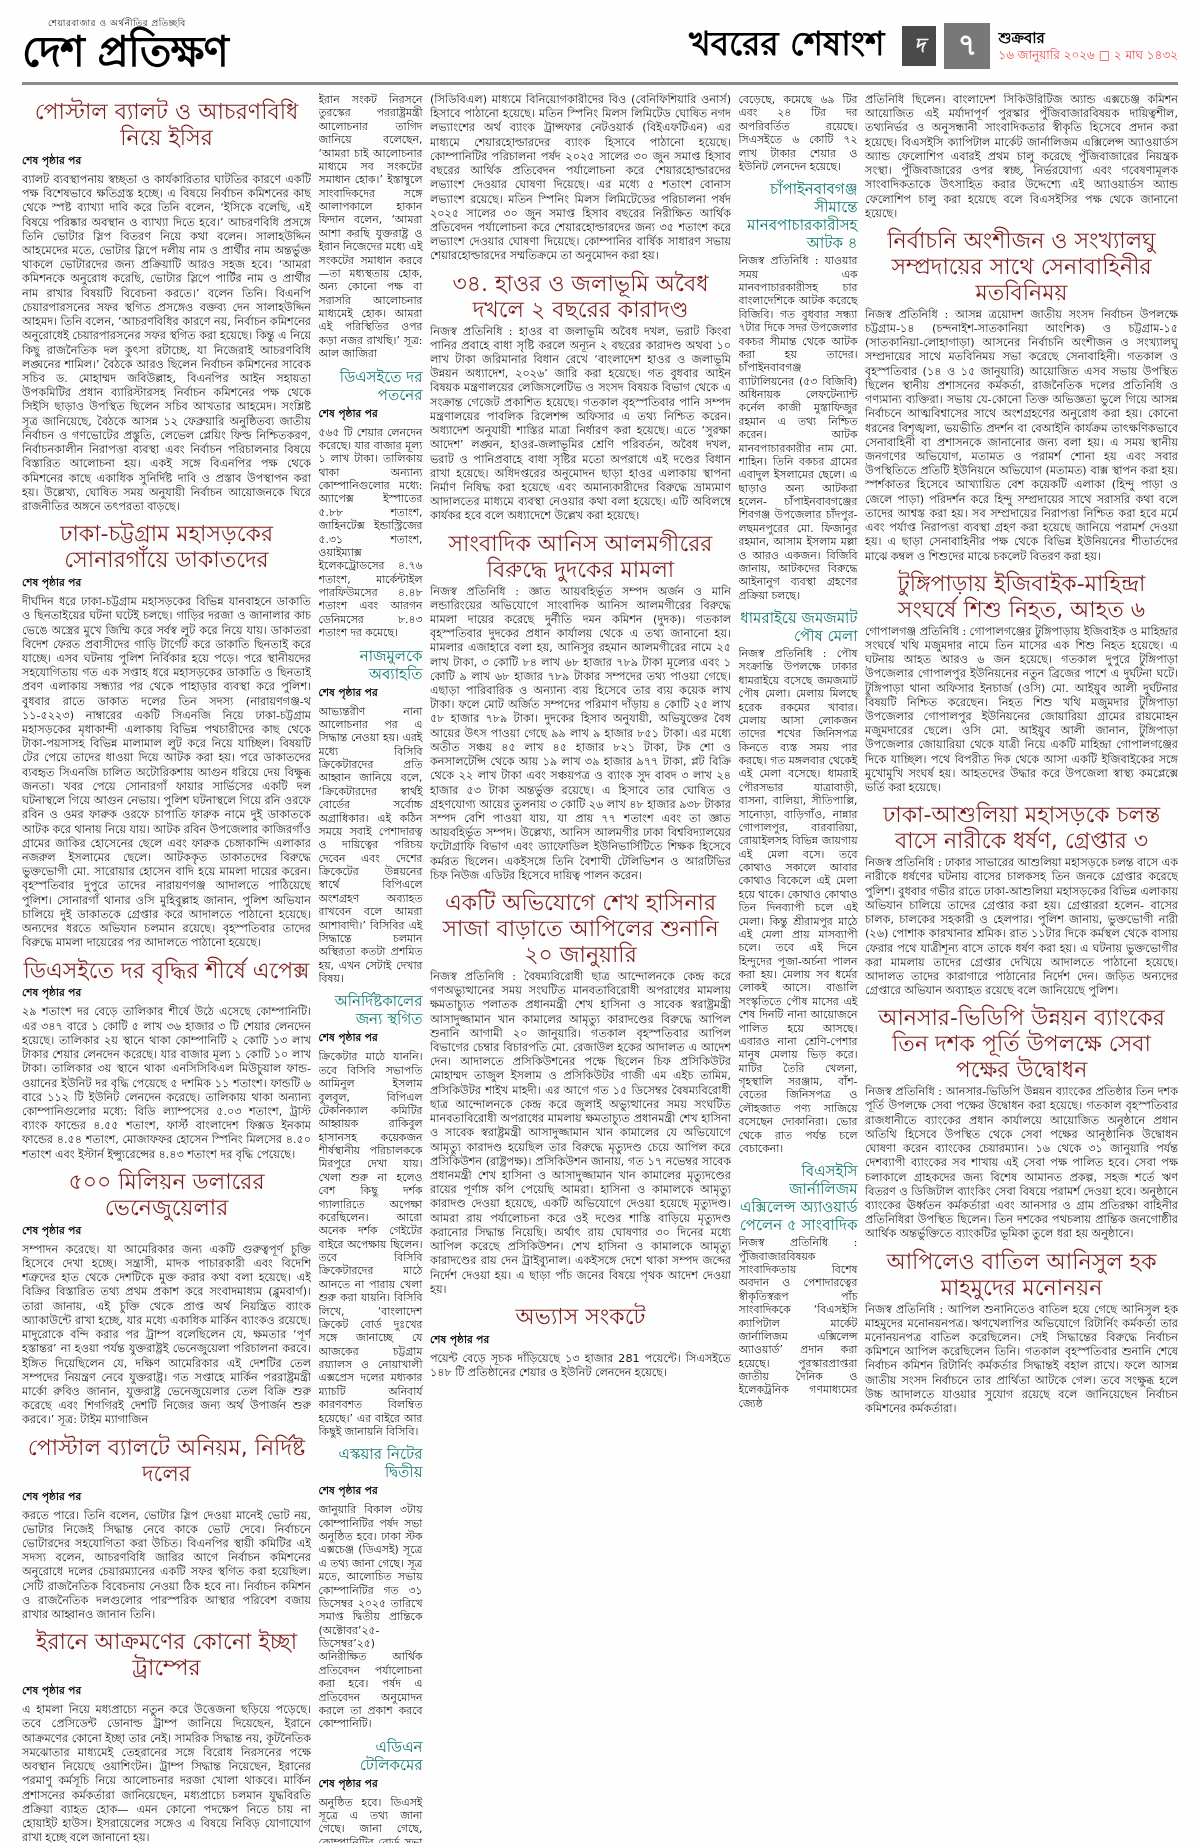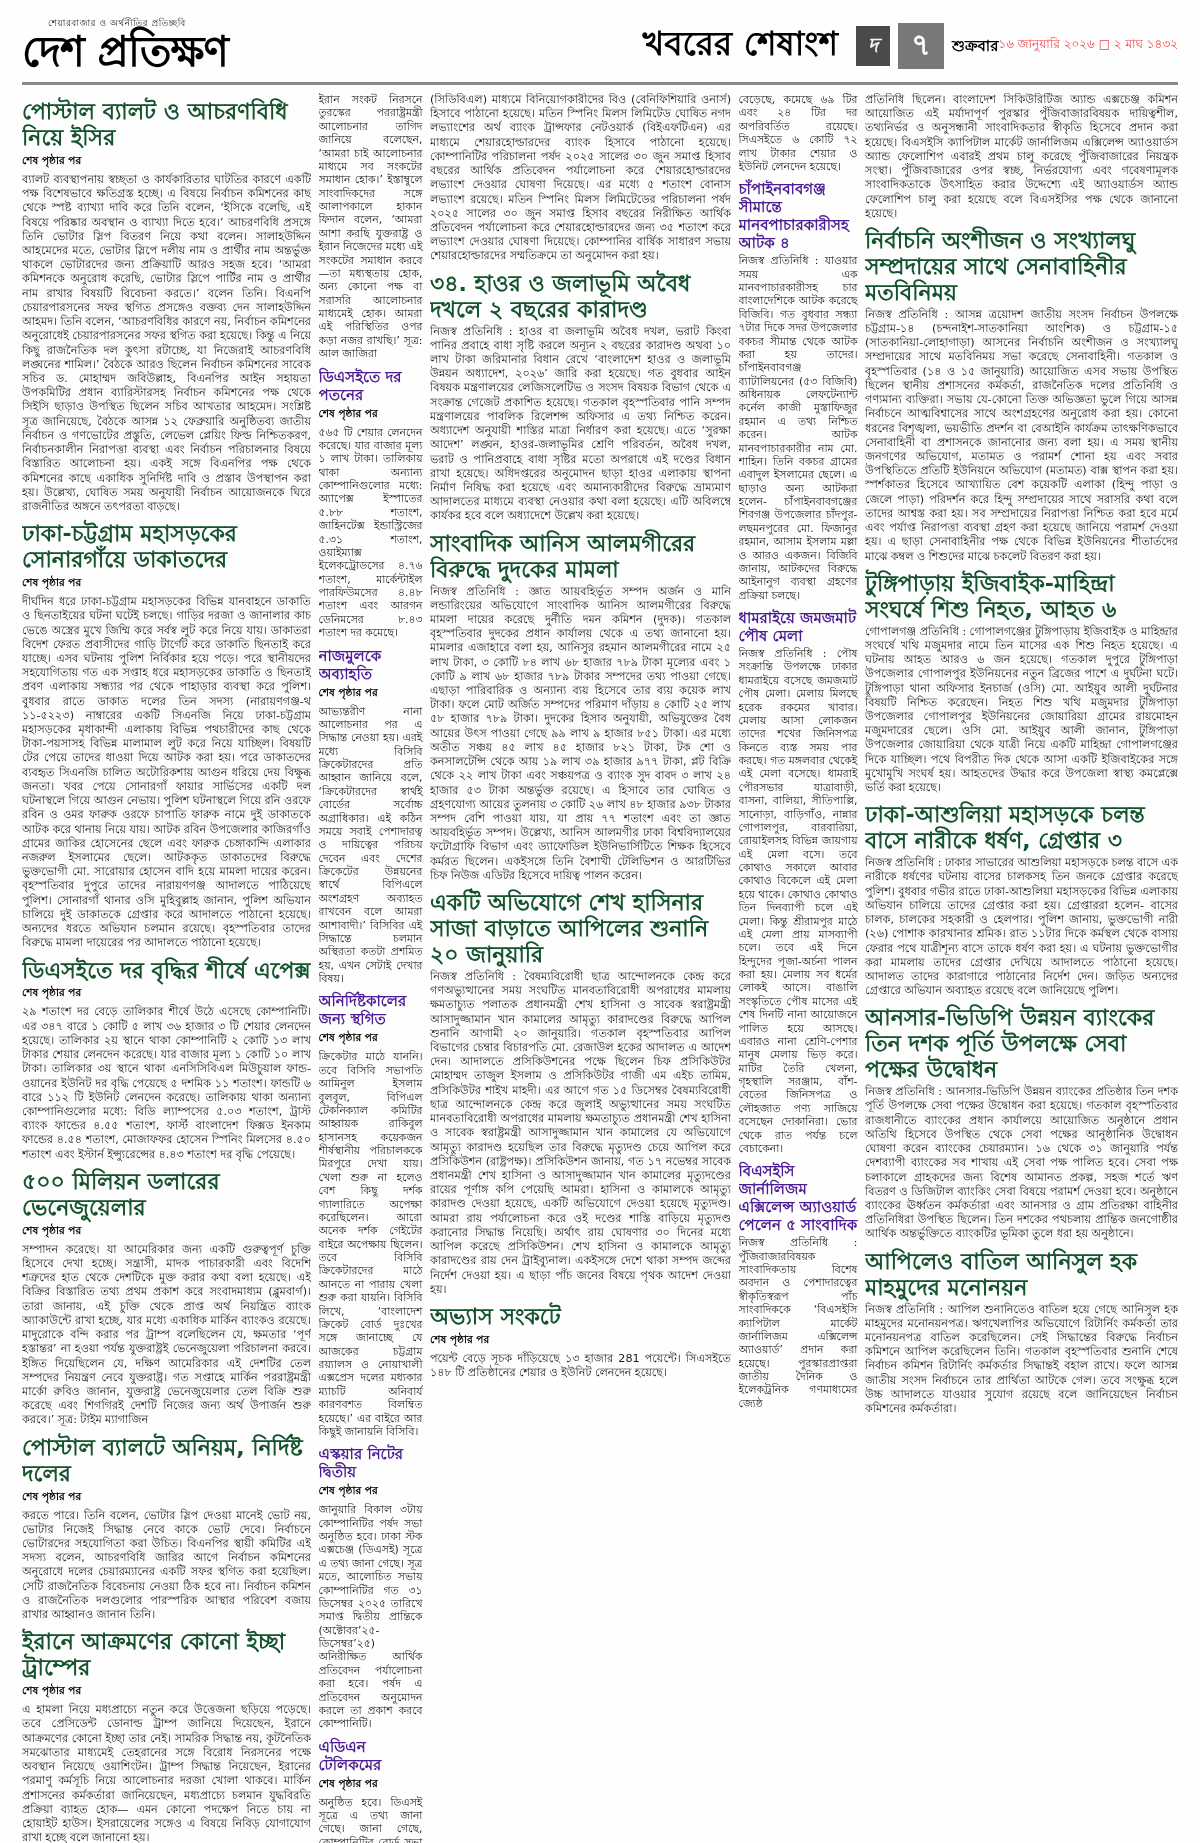--- a/index.html
+++ b/index.html
@@ -21,43 +21,43 @@
   .mark-box{
     width:34px;height:40px;background:#4a4a4a;color:#f3f3f3;
     display:flex;align-items:center;justify-content:center;
     font-size:20px;font-weight:700;font-style:italic;
   }
   .page-box{
     width:46px;height:46px;background:#787878;color:#fff;
     display:flex;align-items:center;justify-content:center;
     font-size:30px;font-weight:800;
   }
-  .date-block{display:flex;flex-direction:row;justify-content:space-between;line-height:1.25;}
+  .date-block{display:flex;flex-direction:column;justify-content:space-between;line-height:1.25;}
   .weekday{font-size:15px;font-weight:800;color:#000;}
   .date-line{font-size:12px;color:#ef4444;white-space:nowrap;}
   .head-rule{height:3px;background:#8a8a8a;margin:2px 22px 8px 22px;}
   
   .columns{
     display:flex;justify-content:space-between;align-items:stretch;
     margin:0 22px;height:1752px;overflow:hidden;
   }
   .track{overflow:hidden;}
   .track:nth-child(1){width:289px;}
   .track:nth-child(2){width:104px;}
   .track:nth-child(3){width:301px;}
   .track:nth-child(4){width:119px;}
   .track:nth-child(5){width:313px;}
   .article{margin-bottom:7px;}
   .h-lg{
-    font-size:22px;font-weight:700;line-height:1.18;text-align:left;
-    margin:6px 0 2px 0;color:#14532d;
+    font-size:22px;font-weight:400;line-height:1.18;text-align:center;
+    margin:6px 0 2px 0;color:#7f1d1d;
   }
   .h-sm{
-    font-size:15px;font-weight:700;line-height:1.2;text-align:left;
-    margin:6px 0 2px 0;color:#4c1d95;
+    font-size:15px;font-weight:400;line-height:1.2;text-align:right;
+    margin:6px 0 2px 0;color:#0f766e;
   }
   .cont{
     font-size:10.5px;font-weight:700;text-align:left;margin:0 0 3px 0;color:#000;
   }
   .body{
     font-size:11.2px;line-height:1.27;text-align:justify;margin:0;
     color:#1a1a1a;word-spacing:-0.2px;
   }
   .track:nth-child(2) .body,.track:nth-child(4) .body{font-size:10.8px;line-height:1.24;}
 </style>

